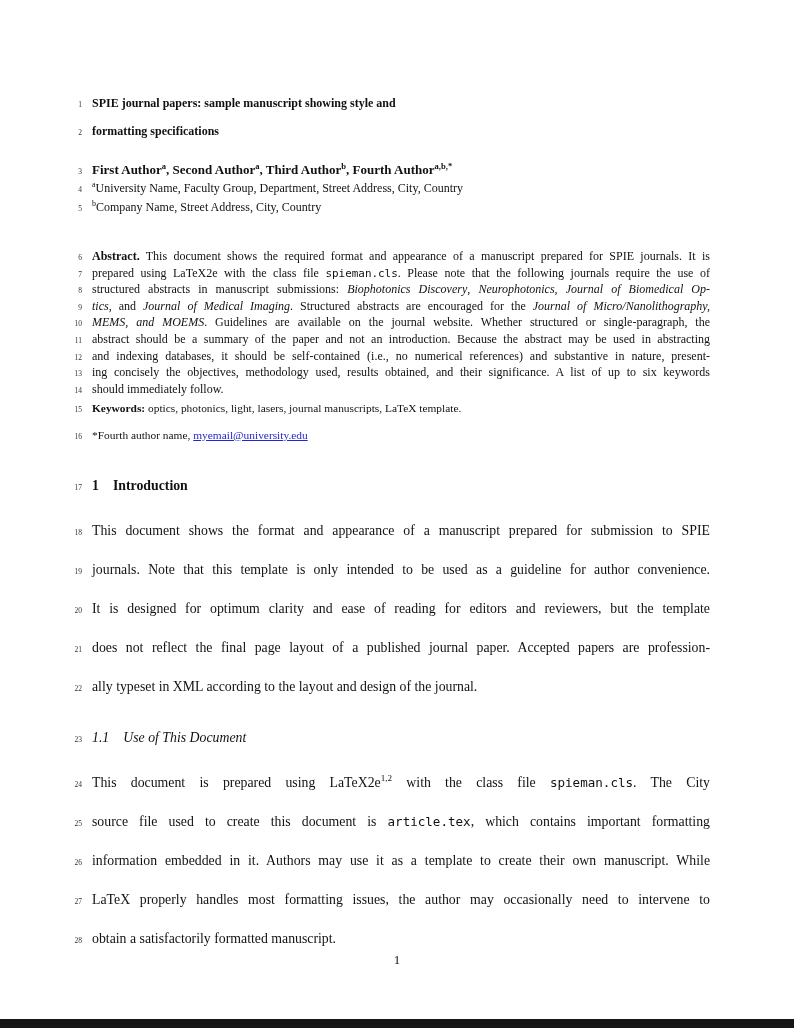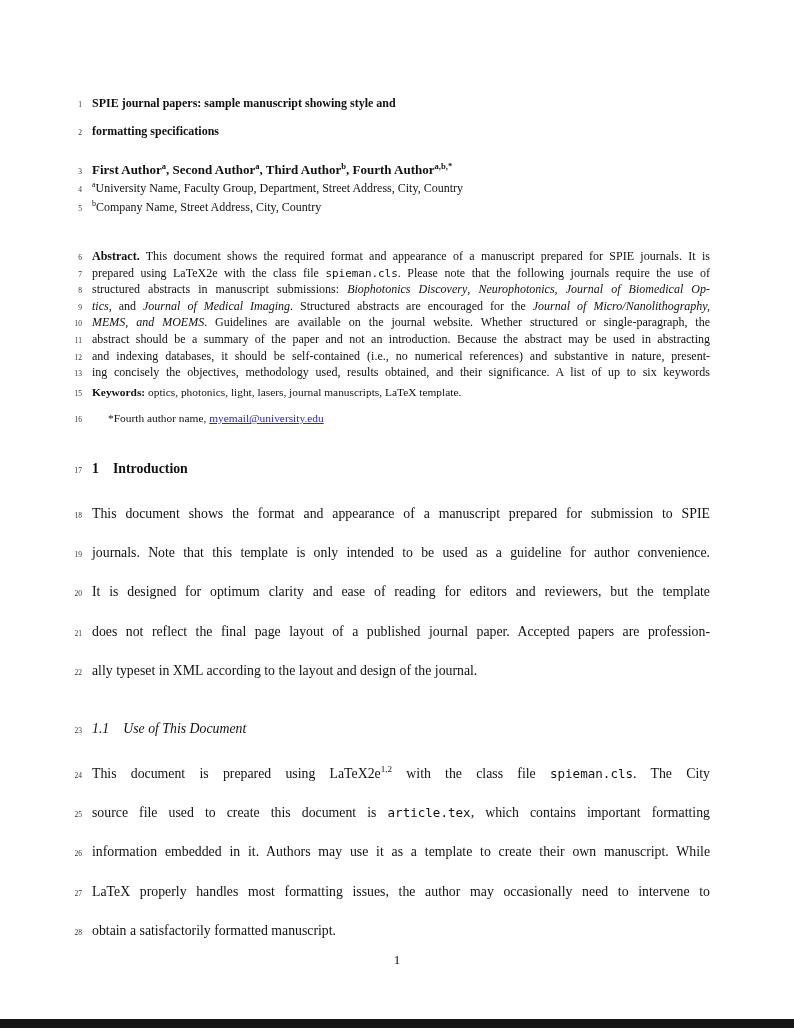--- a/index.html
+++ b/index.html
@@ -33,28 +33,28 @@
 
   .blk-abstract { margin-top:32px; }
   .blk-abstract .line { line-height:15.6px; }
   .blk-abstract .ltext { font-size:12px; }
 
   .blk-keywords { margin-top:3px; }
   .blk-keywords .line { line-height:15.6px; }
   .blk-keywords .ltext { font-size:11.4px; }
 
   .blk-footnote { margin-top:10px; }
-  .blk-footnote .line { line-height:15.6px;gap:16px; }
+  .blk-footnote .line { line-height:15.6px; }
   .blk-footnote .ltext { font-size:11.4px; }
 
   .blk-h1 { margin-top:31px; }
   .blk-h1 .line { line-height:19px; }
   .blk-h1 .ltext { font-size:13.8px; font-weight:bold; }
 
-  .blk-h2 { margin-top:28px; }
+  .blk-h2 { margin-top:20px; }
   .blk-h2 .line { line-height:19px; }
   .blk-h2 .ltext { font-size:13.8px; font-style:italic; }
 
   .blk-body { margin-top:15px; }
   .blk-body .line { line-height:37.2px; }
   .blk-body .ltext { font-size:13.8px; }
 
   .b { font-weight:bold; }
   .i { font-style:italic; }
   .tt { font-family:"DejaVu Sans Mono","Liberation Mono",monospace; font-size:91%; }
@@ -129,20 +129,24 @@
             <div class="ltext just"><span>abstract should be a summary of the paper and not an introduction. Because the abstract may be used in abstracting</span></div>
           </div>
           <div class="line">
             <span class="lnum">12</span>
             <div class="ltext just"><span>and indexing databases, it should be self-contained (i.e., no numerical references) and substantive in nature, present-</span></div>
           </div>
           <div class="line">
             <span class="lnum">13</span>
             <div class="ltext just"><span>ing concisely the objectives, methodology used, results obtained, and their significance. A list of up to six keywords</span></div>
           </div>
+          <div class="line">
+            <span class="lnum">14</span>
+            <div class="ltext"><span>should immediately follow.</span></div>
+          </div>
         </div>
         <div class="blk-keywords">
           <div class="line">
             <span class="lnum">15</span>
             <div class="ltext"><span class="b">Keywords:</span><span> optics, photonics, light, lasers, journal manuscripts, LaTeX template.</span></div>
           </div>
         </div>
         <div class="blk-footnote">
           <div class="line">
             <span class="lnum">16</span>

